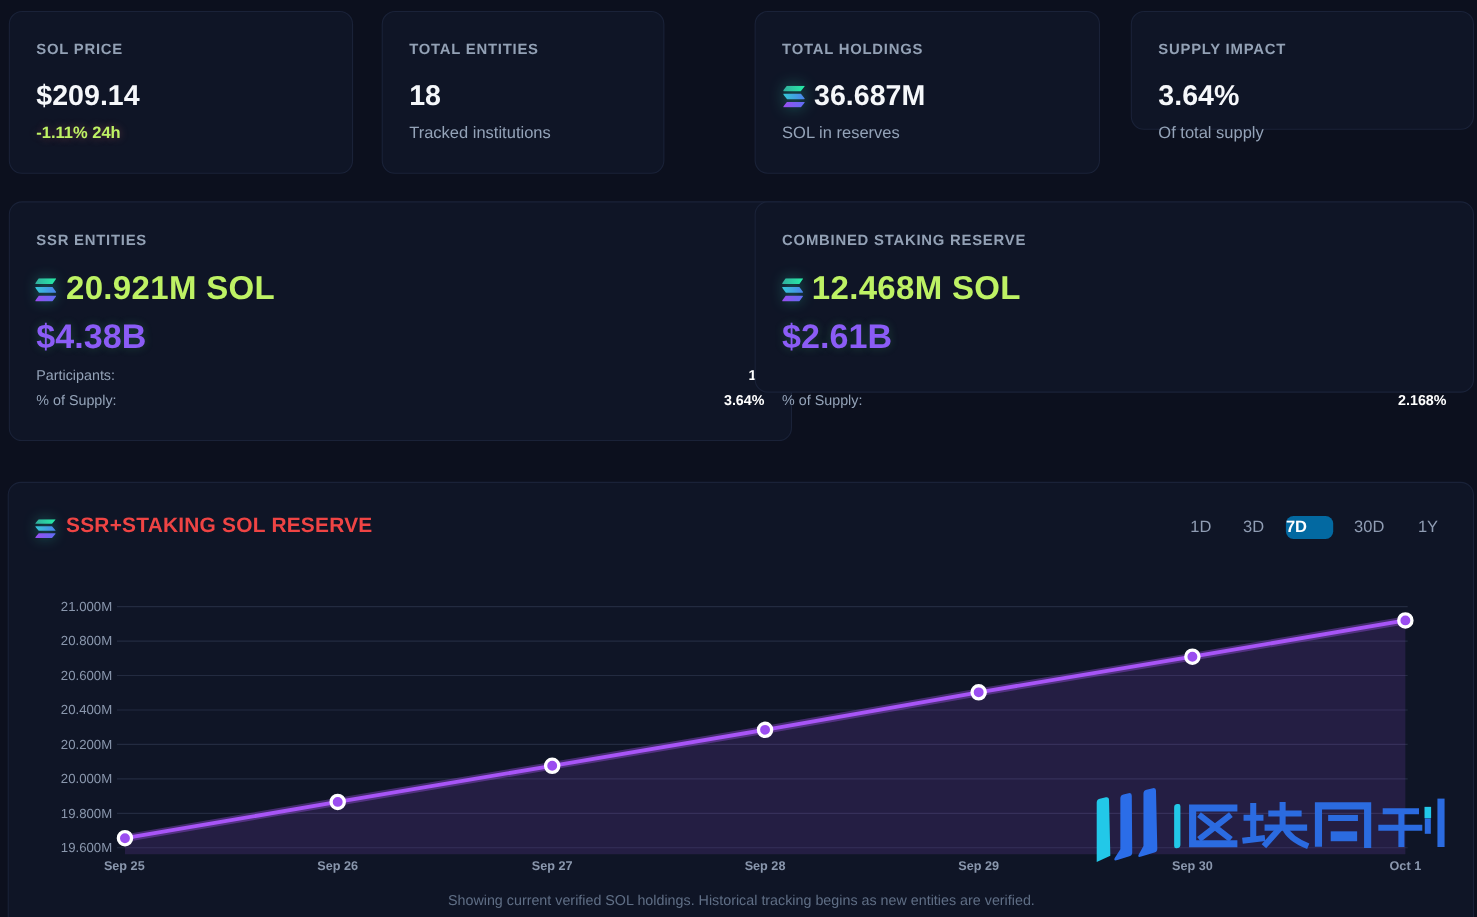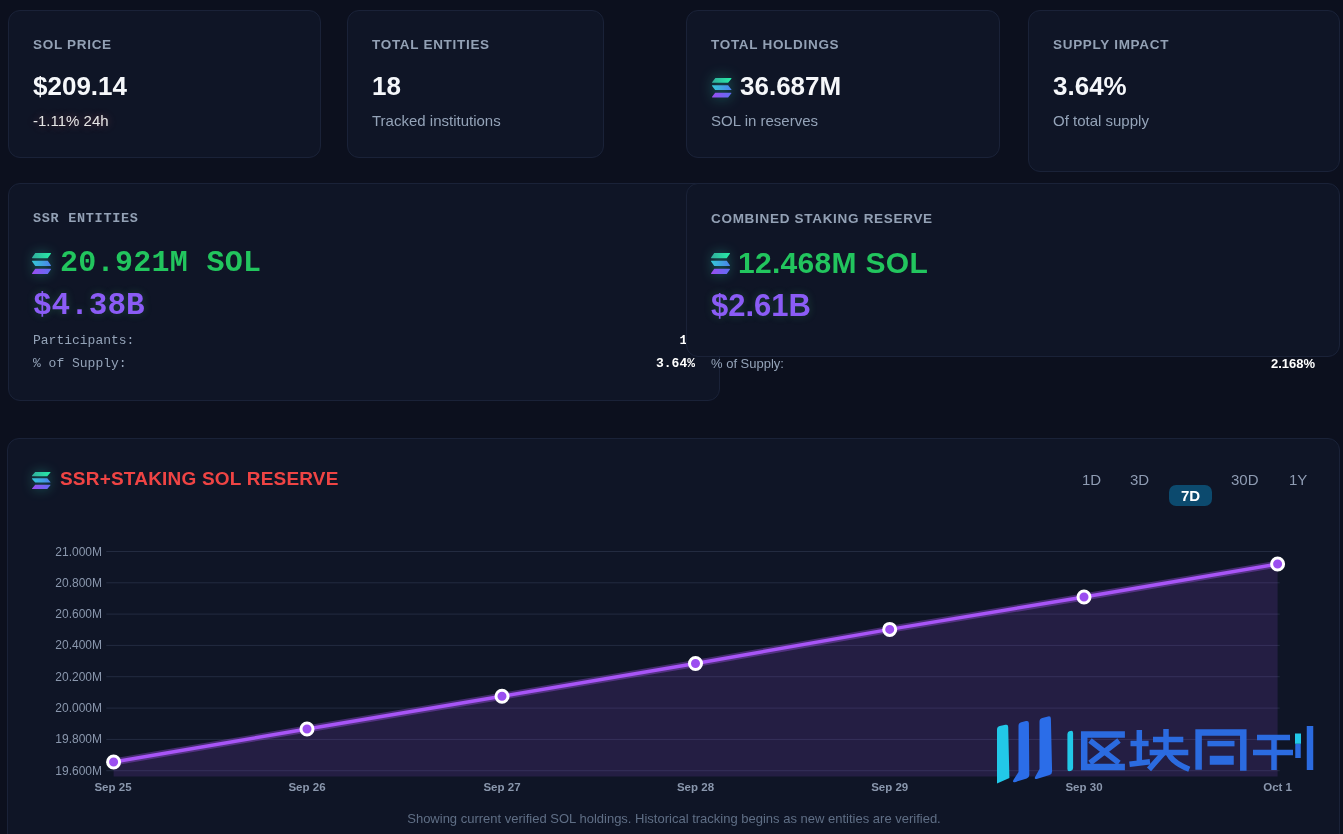--- a/index.html
+++ b/index.html
@@ -1,20 +1,20 @@
 <!DOCTYPE html>
 <html><head>
 <meta charset="utf-8">
 <style>
 * { margin:0; padding:0; box-sizing:border-box; }
 html,body { width:1343px; height:834px; overflow:hidden; background:#0c101e; font-family:"Liberation Sans", sans-serif; }
 .card { position:absolute; background:#0f1526; border:1px solid #1a2238; border-radius:12px; }
 .label { position:absolute; left:24px; font-size:13.5px; font-weight:700; letter-spacing:.7px; color:#93a1b5; }
 .big { font-size:26px; font-weight:700; color:#f5f7fa; }
-.big2 { font-size:30px; font-weight:700; color:#22c55e; letter-spacing:.3px; }
+.big2 { font-size:30px; font-weight:700; color:#bef264; letter-spacing:.3px; }
 .sub { position:absolute; left:24px; font-size:15px; color:#94a3b8; }
 .green { position:absolute; left:24px; font-size:31px; font-weight:700; color:#8b5cf6; text-shadow:0 0 9px rgba(74,222,128,0.22); }
 .statrow { position:absolute; left:24px; right:24px; font-size:13px; color:#94a3b8; }
 .statrow b { float:right; color:#fff; font-weight:700; font-size:13px; }
 .tr { position:absolute; font-size:15px; color:#8f9cb3; font-weight:400; }
 </style>
 </head>
 <body>
 <svg width="0" height="0" style="position:absolute">
 <defs>
@@ -29,44 +29,44 @@
 <linearGradient id="botg" x1="0" y1="0" x2="1" y2="0">
 <stop offset="0" stop-color="#9a4df0"></stop>
 <stop offset="1" stop-color="#5e6ef2"></stop>
 </linearGradient>
 </defs>
 </svg>
 
 <div class="card" style="left:8px;top:10px;width:313px;height:148px;">
   <div class="label" style="top:26px;">SOL PRICE</div>
   <div class="big" style="position:absolute;left:24px;top:60px;">$209.14</div>
-  <div style="position:absolute;left:24px;top:101px;font-size:15px;font-weight:400;color:#e5e5e5;text-shadow:0 0 8px rgba(244,112,112,0.4);">-1.11% 24h</div>
+  <div style="position:absolute;left:24px;top:101px;font-size:15px;font-weight:700;color:#bef264;text-shadow:0 0 8px rgba(244,112,112,0.4);">-1.11% 24h</div>
 </div>
 <div class="card" style="left:347px;top:10px;width:257px;height:148px;">
   <div class="label" style="top:26px;">TOTAL ENTITIES</div>
   <div class="big" style="position:absolute;left:24px;top:60px;">18</div>
   <div class="sub" style="top:101px;">Tracked institutions</div>
 </div>
 <div class="card" style="left:686px;top:10px;width:314px;height:148px;">
   <div class="label" style="top:26px;">TOTAL HOLDINGS</div>
   <div class="big" style="position:absolute;left:53px;top:60px;">36.687M</div>
   <svg width="19.5" height="19.5" viewBox="0 0 398 312" preserveAspectRatio="none" style="position:absolute;left:25px;top:67px;filter:drop-shadow(0 0 7px rgba(45,212,180,0.45));">
       <path d="M64.6 237.9c2.4-2.4 5.7-3.8 9.2-3.8h317.4c5.8 0 8.7 7 4.6 11.1l-62.7 62.7c-2.4 2.4-5.7 3.8-9.2 3.8H6.5c-5.8 0-8.7-7-4.6-11.1l62.7-62.7z" fill="url(#botg)"></path>
       <path d="M64.6 3.8C67.1 1.4 70.4 0 73.8 0h317.4c5.8 0 8.7 7 4.6 11.1l-62.7 62.7c-2.4 2.4-5.7 3.8-9.2 3.8H6.5c-5.8 0-8.7-7-4.6-11.1l62.7-62.7z" fill="url(#topg)"></path>
       <path d="M333.1 120.1c-2.4-2.4-5.7-3.8-9.2-3.8H6.5c-5.8 0-8.7 7-4.6 11.1l62.7 62.7c2.4 2.4 5.7 3.8 9.2 3.8h317.4c5.8 0 8.7-7 4.6-11.1l-62.7-62.7z" fill="url(#midg)"></path>
     </svg>
   <div class="sub" style="top:101px;">SOL in reserves</div>
 </div>
-<div class="card" style="left:1028px;top:10px;width:312px;height:162px;">
+<div class="card" style="left:1028px;top:10px;width:312px;height:108px;">
   <div class="label" style="top:26px;">SUPPLY IMPACT</div>
   <div class="big" style="position:absolute;left:24px;top:60px;">3.64%</div>
   <div class="sub" style="top:101px;">Of total supply</div>
 </div>
 
-<div class="card" style="left:8px;top:183px;width:712px;height:218px;font-family:Liberation Mono, monospace;">
+<div class="card" style="left:8px;top:183px;width:712px;height:218px;">
   <div class="label" style="top:27px;">SSR ENTITIES</div>
   <div class="big2" style="position:absolute;left:51px;top:62px;">20.921M SOL</div>
   <svg width="19" height="21" viewBox="0 0 398 312" preserveAspectRatio="none" style="position:absolute;left:23px;top:69px;filter:drop-shadow(0 0 6px rgba(45,212,180,0.4));">
       <path d="M64.6 237.9c2.4-2.4 5.7-3.8 9.2-3.8h317.4c5.8 0 8.7 7 4.6 11.1l-62.7 62.7c-2.4 2.4-5.7 3.8-9.2 3.8H6.5c-5.8 0-8.7-7-4.6-11.1l62.7-62.7z" fill="url(#botg)"></path>
       <path d="M64.6 3.8C67.1 1.4 70.4 0 73.8 0h317.4c5.8 0 8.7 7 4.6 11.1l-62.7 62.7c-2.4 2.4-5.7 3.8-9.2 3.8H6.5c-5.8 0-8.7-7-4.6-11.1l62.7-62.7z" fill="url(#topg)"></path>
       <path d="M333.1 120.1c-2.4-2.4-5.7-3.8-9.2-3.8H6.5c-5.8 0-8.7 7-4.6 11.1l62.7 62.7c2.4 2.4 5.7 3.8 9.2 3.8h317.4c5.8 0 8.7-7 4.6-11.1l-62.7-62.7z" fill="url(#midg)"></path>
     </svg>
   <div class="green" style="top:104px;">$4.38B</div>
   <div class="statrow" style="top:149px;">Participants:<b>18</b></div>
   <div class="statrow" style="top:172px;">% of Supply:<b>3.64%</b></div>
@@ -85,21 +85,21 @@
 
 <div class="card" style="left:7px;top:438px;width:1333px;height:420px;">
   <div style="position:absolute;left:52px;top:29px;font-size:19px;font-weight:700;color:#ef4444;letter-spacing:.2px;">SSR+STAKING SOL RESERVE</div>
   <svg width="18.5" height="17" viewBox="0 0 398 312" preserveAspectRatio="none" style="position:absolute;left:24px;top:32.5px;filter:drop-shadow(0 0 6px rgba(45,212,180,0.4));">
       <path d="M64.6 237.9c2.4-2.4 5.7-3.8 9.2-3.8h317.4c5.8 0 8.7 7 4.6 11.1l-62.7 62.7c-2.4 2.4-5.7 3.8-9.2 3.8H6.5c-5.8 0-8.7-7-4.6-11.1l62.7-62.7z" fill="url(#botg)"></path>
       <path d="M64.6 3.8C67.1 1.4 70.4 0 73.8 0h317.4c5.8 0 8.7 7 4.6 11.1l-62.7 62.7c-2.4 2.4-5.7 3.8-9.2 3.8H6.5c-5.8 0-8.7-7-4.6-11.1l62.7-62.7z" fill="url(#topg)"></path>
       <path d="M333.1 120.1c-2.4-2.4-5.7-3.8-9.2-3.8H6.5c-5.8 0-8.7 7-4.6 11.1l62.7 62.7c2.4 2.4 5.7 3.8 9.2 3.8h317.4c5.8 0 8.7-7 4.6-11.1l-62.7-62.7z" fill="url(#midg)"></path>
     </svg>
   <span class="tr" style="left:1074px;top:31.5px;text-align:center;">1D</span>
   <span class="tr" style="left:1122px;top:31.5px;">3D</span>
-  <span class="tr" style="left:1161px;top:46px;width:43px;height:21px;background:#0c4a6e;color:#fff;font-weight:700;border-radius:7px;text-align:center;line-height:21px;">7D</span>
+  <span class="tr" style="left:1161px;top:30px;width:43px;height:21px;background:#0369a1;color:#fff;font-weight:700;border-radius:7px;text-align:left;line-height:21px;">7D</span>
   <span class="tr" style="left:1223px;top:31.5px;">30D</span>
   <span class="tr" style="left:1281px;top:31.5px;">1Y</span>
   <svg width="1333" height="396" viewBox="0 0 1333 396" style="position:absolute;left:0;top:0;">
     <g stroke="#232b40" stroke-width="1">
       <line x1="98.3" y1="112.5" x2="1271.7" y2="112.5"></line>
       <line x1="98.3" y1="143.8" x2="1271.7" y2="143.8"></line>
       <line x1="98.3" y1="175.1" x2="1271.7" y2="175.1"></line>
       <line x1="98.3" y1="206.4" x2="1271.7" y2="206.4"></line>
       <line x1="98.3" y1="237.7" x2="1271.7" y2="237.7"></line>
       <line x1="98.3" y1="269.1" x2="1271.7" y2="269.1"></line>

